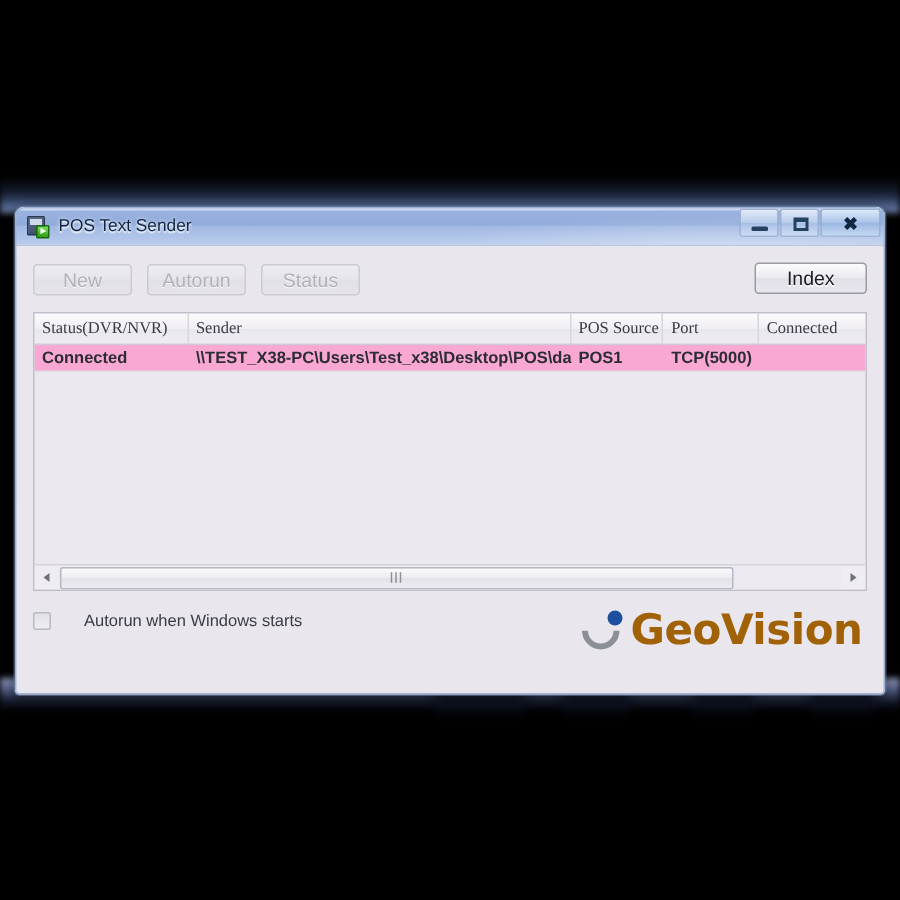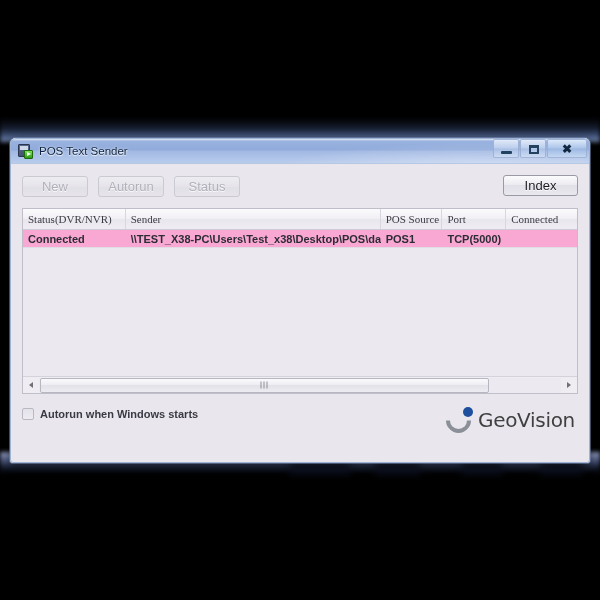--- a/index.html
+++ b/index.html
@@ -392,26 +392,25 @@
 
   
   .footer {
     position: relative;
     margin-top: 11px;
     height: 42px;
   }
   .chk-wrap {
     display: flex;
     align-items: center;
-    gap: 6px;
+    gap: 22px;
     position: absolute;
     left: 0;
     top: 3px;
     cursor: default;
-    font-weight: bold;
   }
   .chk-box {
     width: 12px;
     height: 12px;
     border: 1px solid #b9b7c1;
     border-radius: 2px;
     background: linear-gradient(180deg, #e4e2e9 0%, #eeecf2 100%);
     box-sizing: border-box;
     flex: 0 0 auto;
   }
@@ -451,23 +450,23 @@
   .logo-mark .dot {
     position: absolute;
     right: 2px;
     top: 2px;
     width: 10px;
     height: 10px;
     border-radius: 50%;
     background: #1d4f9e;
   }
   .logo-text {
-    font-size: 20px;
-    font-weight: normal;
-    color: #404040;
+    font-size: 28px;
+    font-weight: bold;
+    color: #a16207;
     letter-spacing: -0.3px;
     font-family: "DejaVu Sans", sans-serif;
     line-height: 1;
   }
 </style>
 </head>
 <body>
 
 <div id="root">
 

